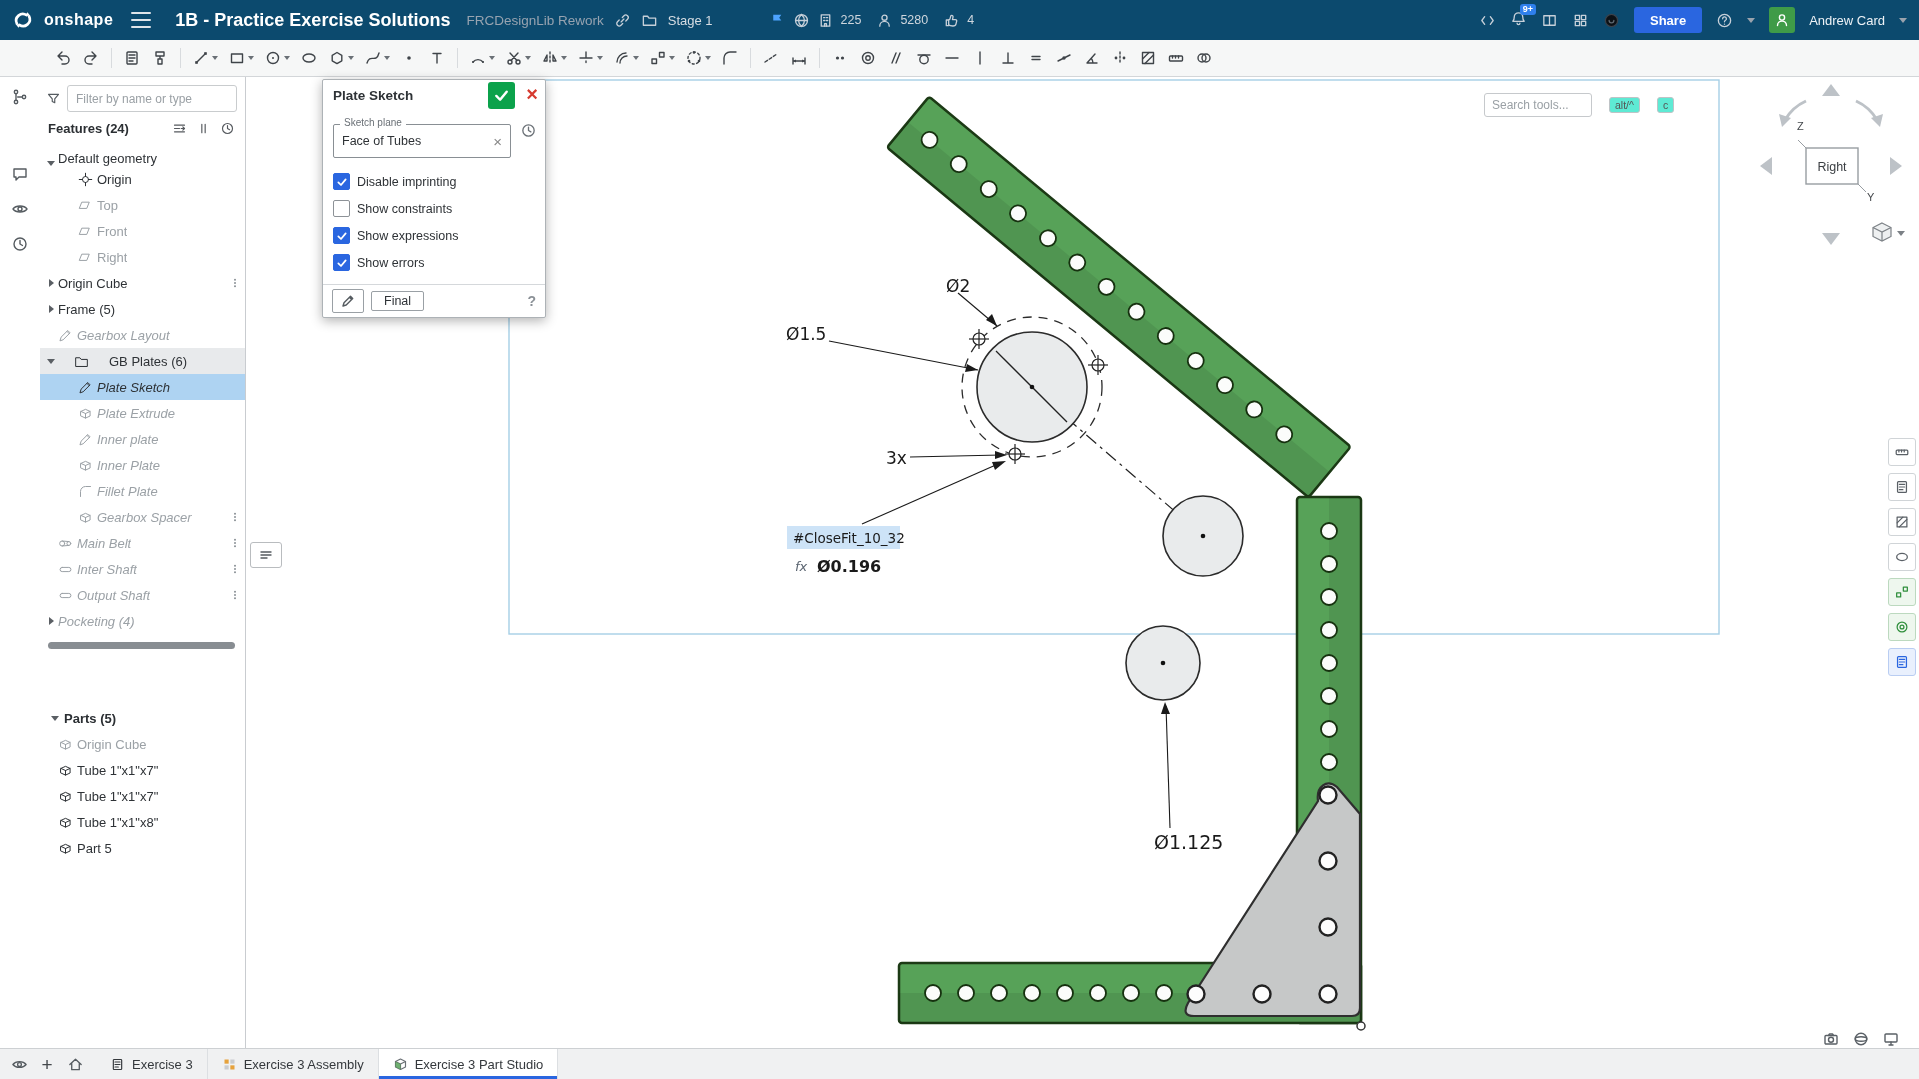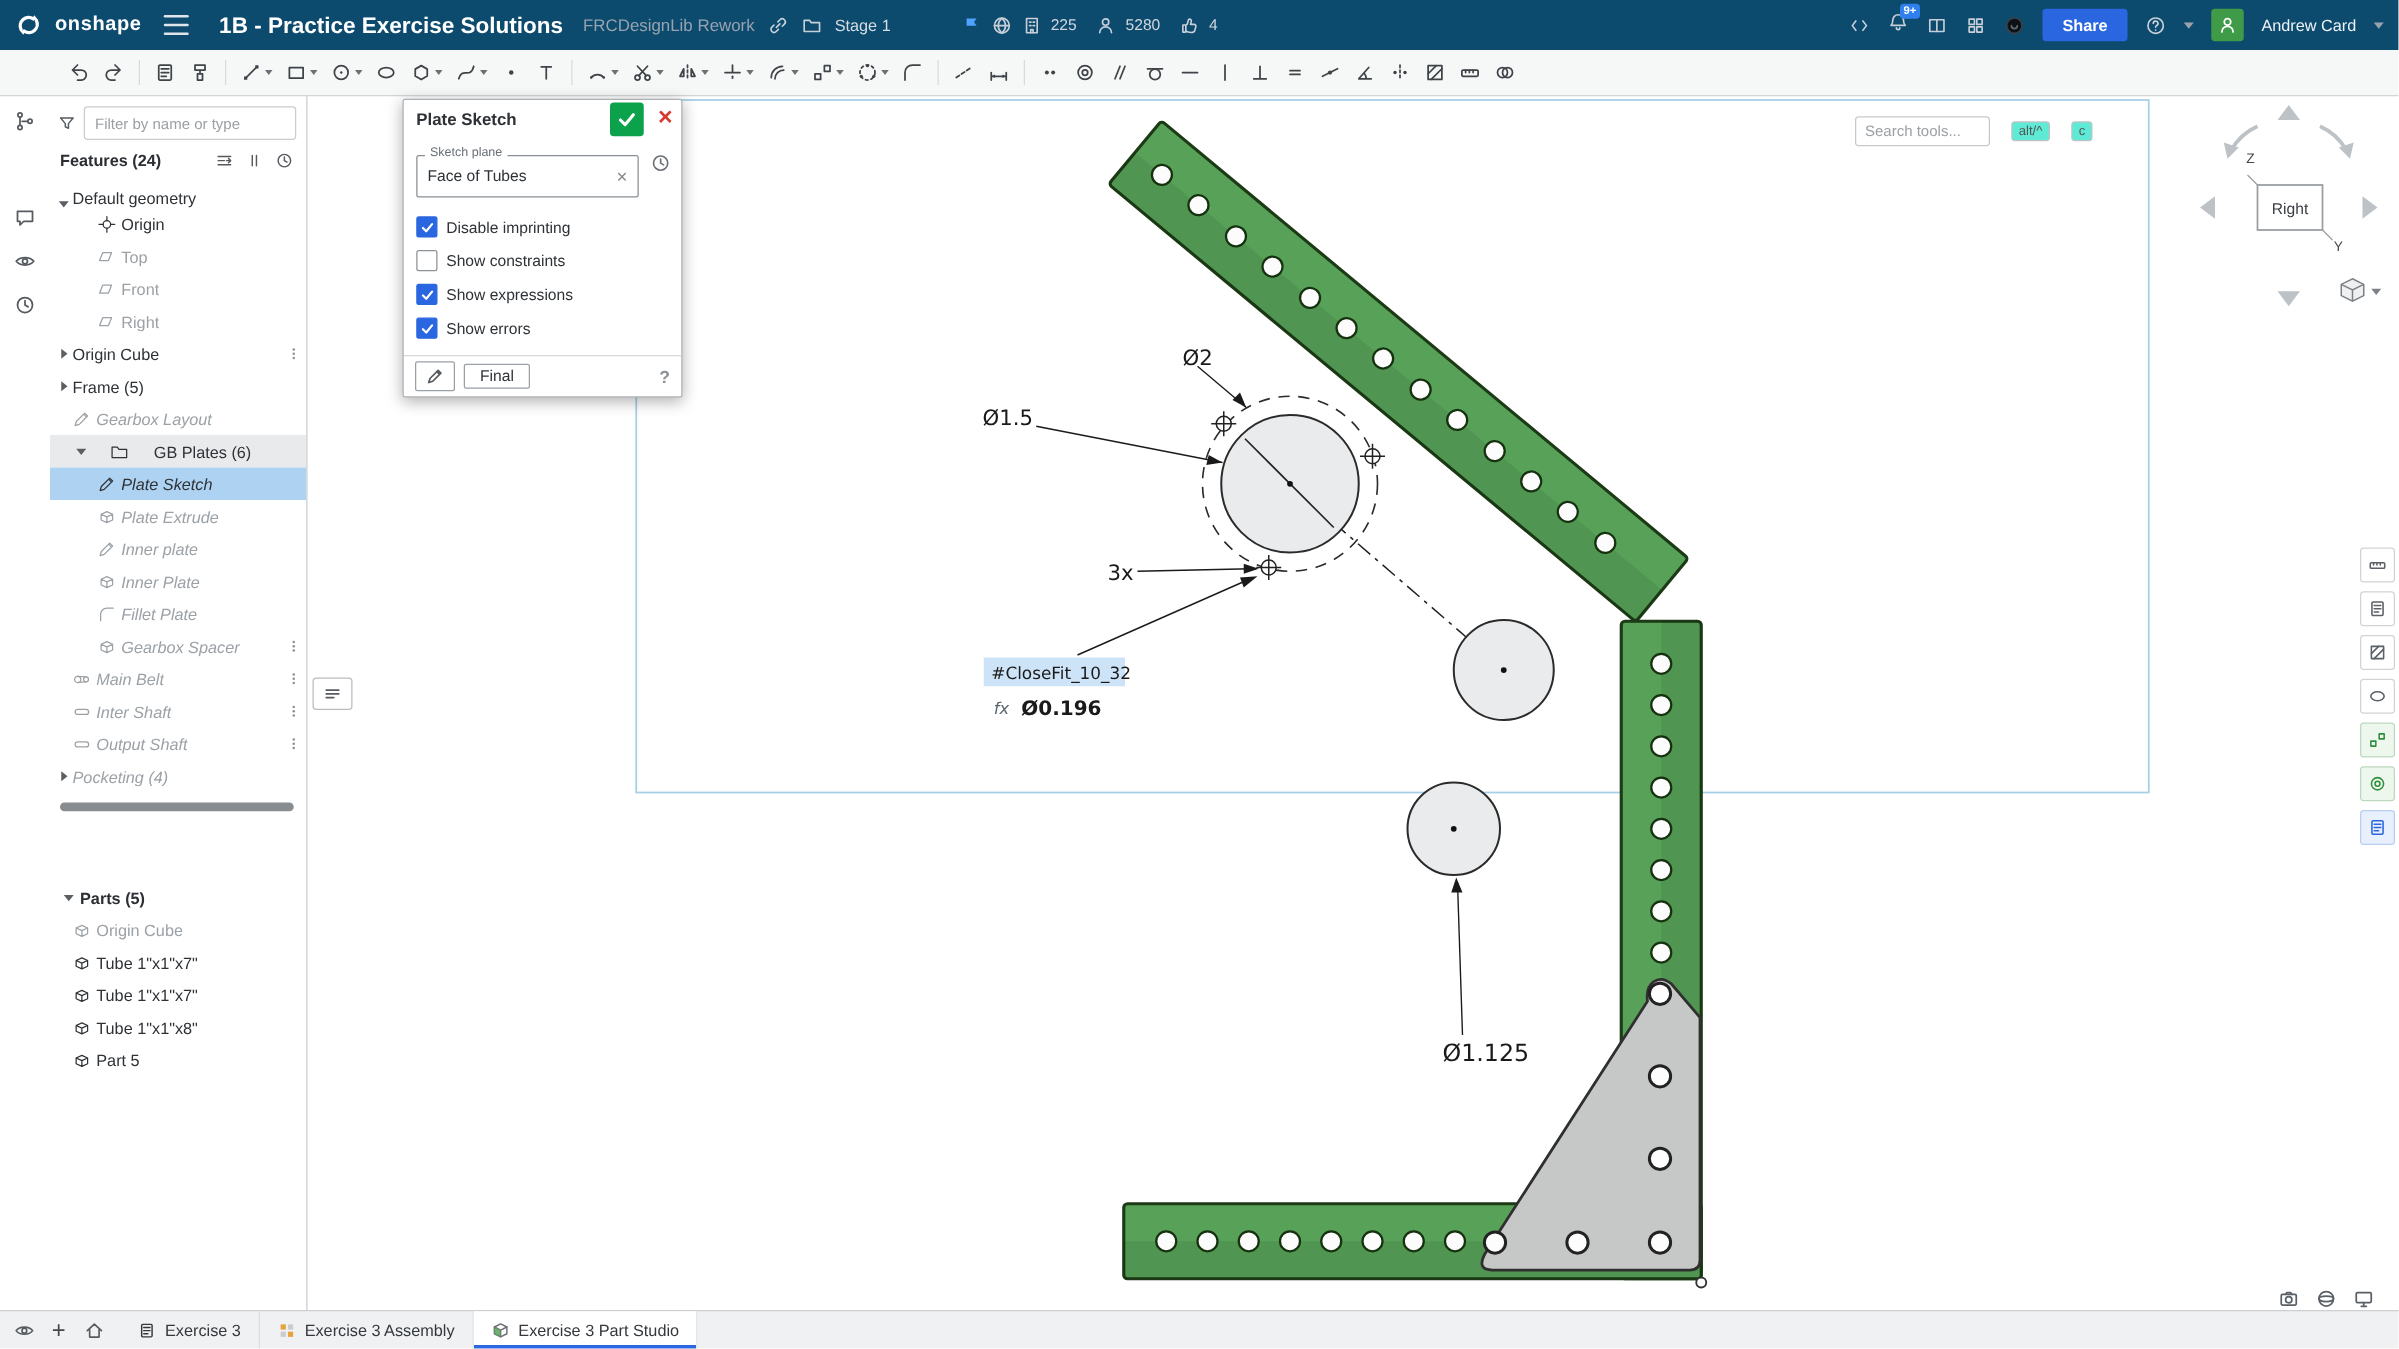--- a/index.html
+++ b/index.html
@@ -693,21 +693,21 @@
           <span class="chev right"></span>
           <span class="tlabel">Frame (5)</span>
         </div>
         <div class="trow ghost" style="padding-left: 4px;">
           <span class="chev "></span>
           <svg viewBox="0 0 18 18" class="ic ">
             <path d="M2.5 15 l1.2 -4 8 -8 2.8 2.8 -8 8 Z M10.7 4 l2.8 2.8"></path>
           </svg>
           <span class="tlabel">Gearbox Layout</span>
         </div>
-        <div class="trow rowbg" style="padding-left: 18px; gap: 16px;">
+        <div class="trow rowbg" style="padding-left: 4px; gap: 16px;">
           <span class="chev down"></span>
           <svg viewBox="0 0 18 18" class="ic ">
             <path d="M2 14.5 V4.5 h5 l1.6 2 h7.4 v8 Z"></path>
           </svg>
           <span class="tlabel">GB Plates (6)</span>
         </div>
         <div class="trow selected" style="padding-left: 24px;">
           <span class="chev "></span>
           <svg viewBox="0 0 18 18" class="ic ">
             <path d="M2.5 15 l1.2 -4 8 -8 2.8 2.8 -8 8 Z M10.7 4 l2.8 2.8"></path>

